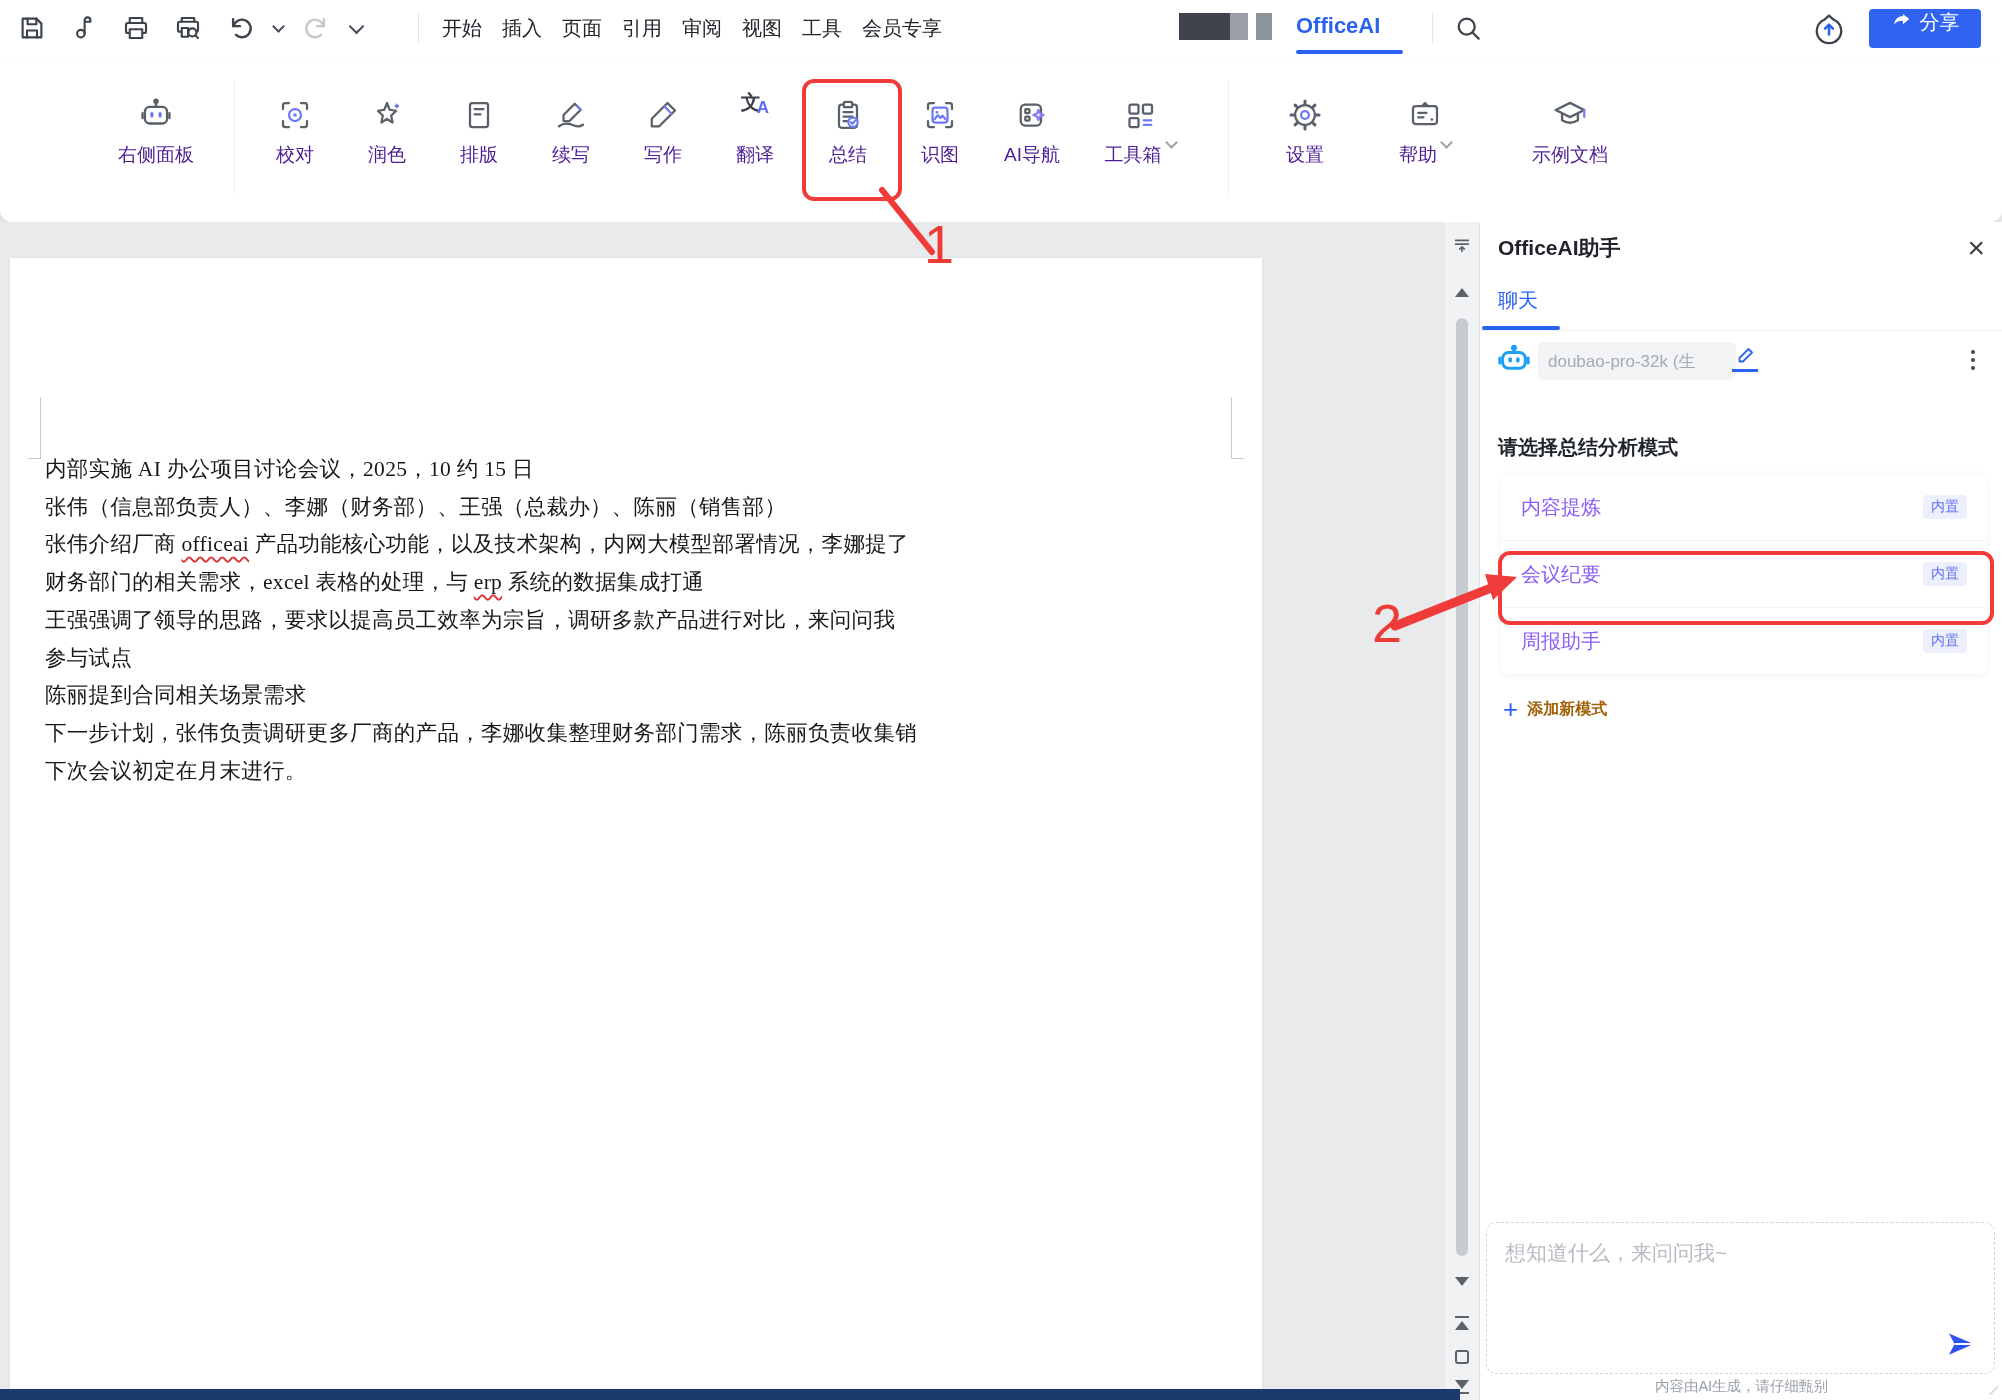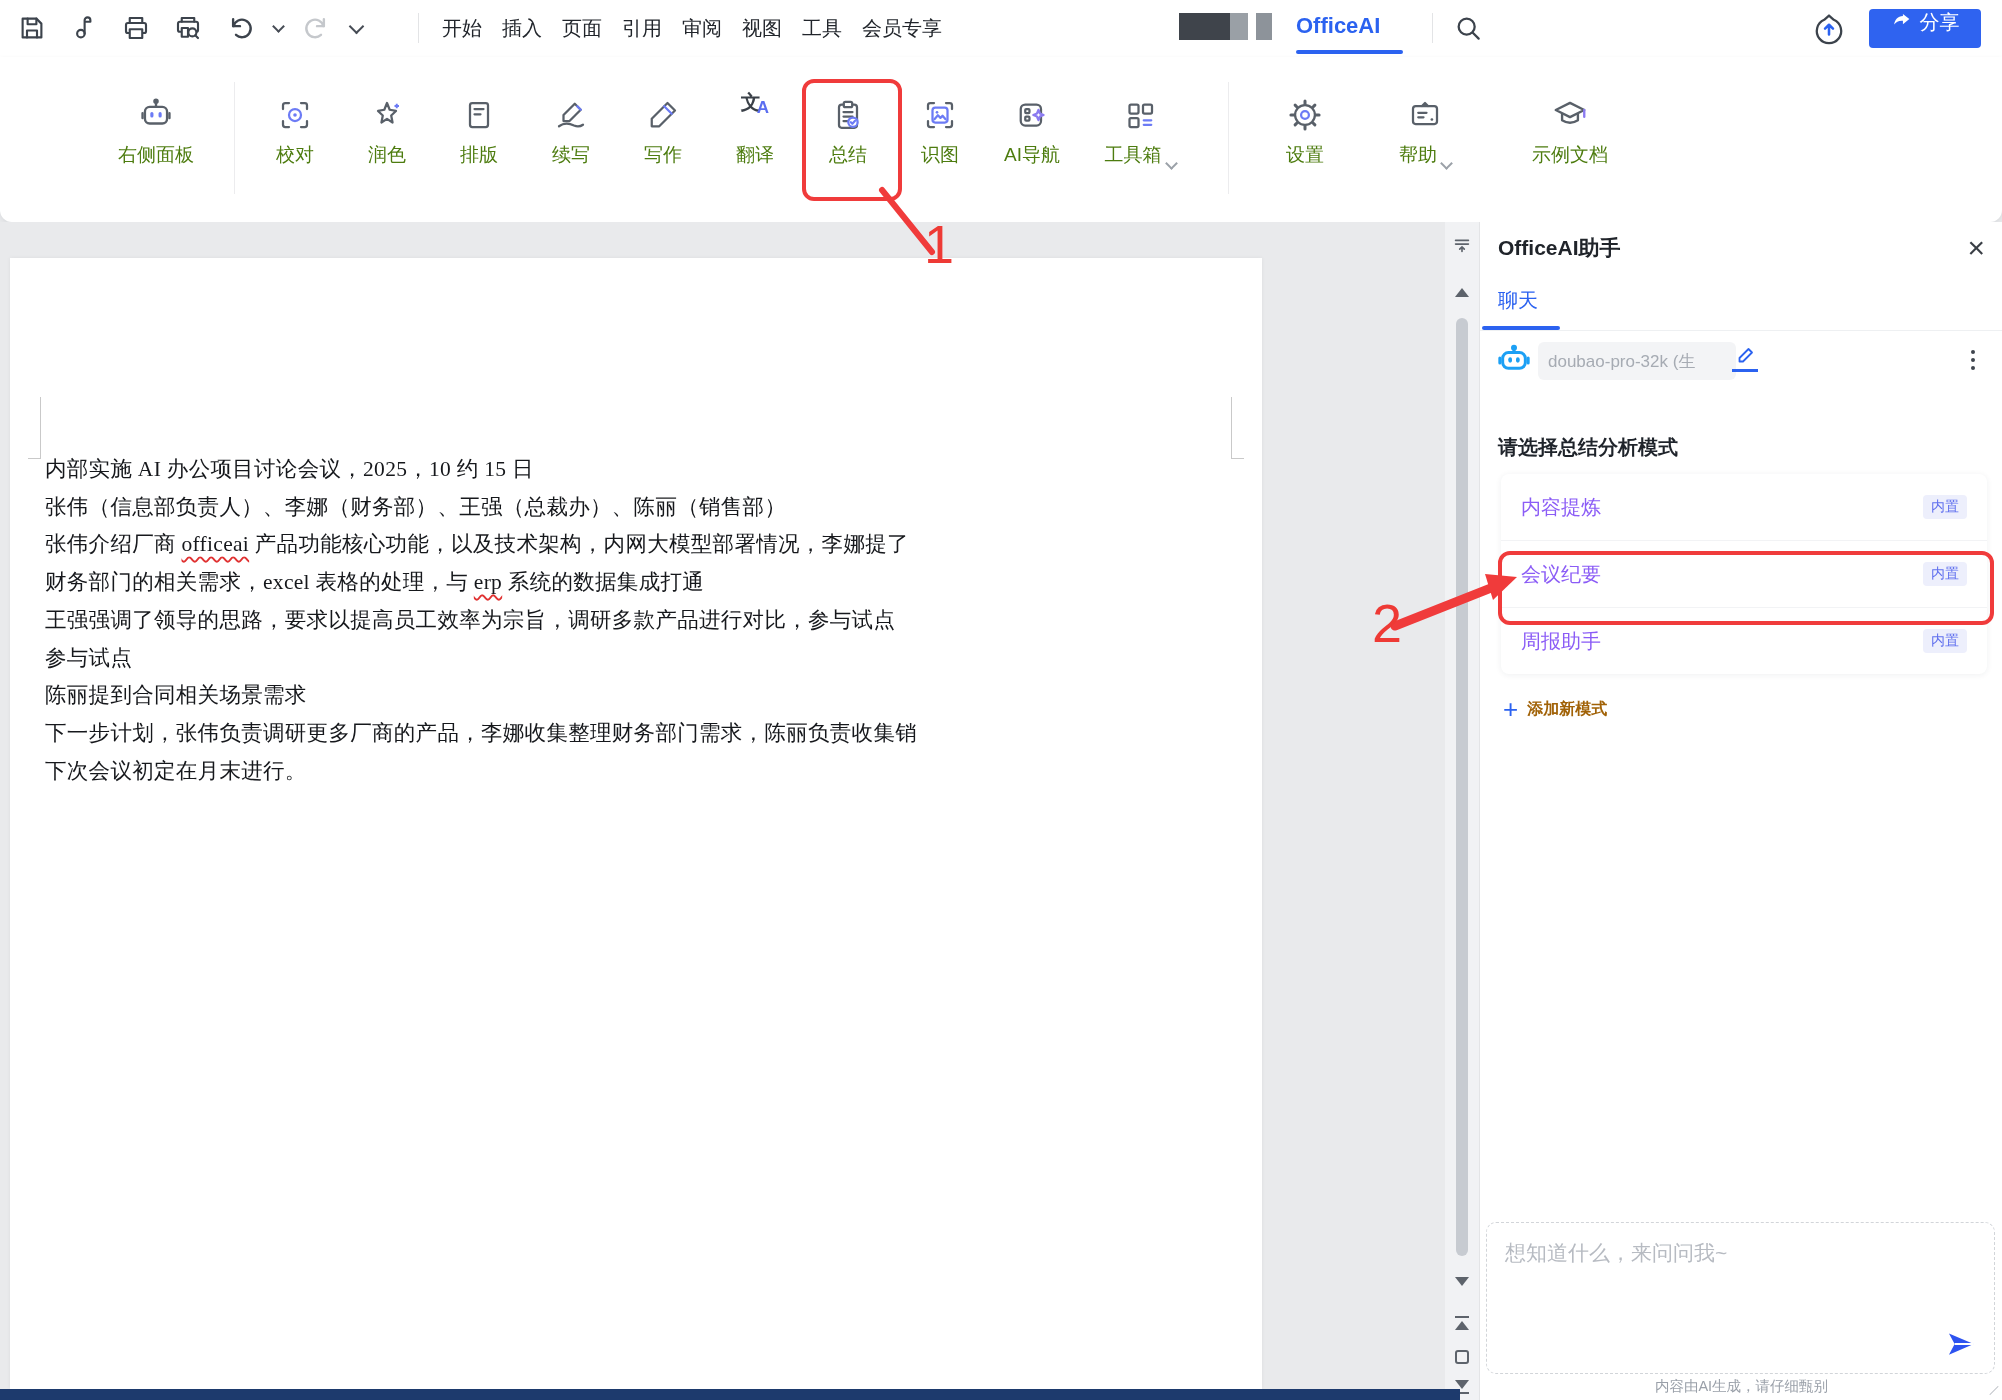--- a/index.html
+++ b/index.html
@@ -22,21 +22,21 @@
   #search-btn{position:absolute;left:1452px;top:12px;}
   #upload-btn{position:absolute;left:1812px;top:11px;}
   #share-btn{position:absolute;left:1869px;top:9px;width:112px;height:39px;background:#2f63f0;border-radius:4px;
              display:flex;align-items:flex-start;justify-content:center;gap:7px;cursor:pointer;}
   #share-btn span{color:#fff;font-size:20px;}
   
   #ribbon{position:absolute;left:0;top:57px;width:2002px;height:165px;background:#fff;
           border-radius:0 0 12px 12px;box-shadow:0 2px 5px rgba(40,50,70,.08);}
   .rbtn{position:absolute;top:14px;height:140px;display:flex;flex-direction:column;align-items:center;cursor:pointer;}
   .rbtn .icbox{height:62px;display:flex;align-items:flex-end;justify-content:center;}
-  .rbtn .rlabel{margin-top:9px;font-size:19px;color:#4d7c0f;display:flex;align-items:flex-end;gap:5px;white-space:nowrap;}
+  .rbtn .rlabel{margin-top:9px;font-size:19px;color:#4c1d95;display:flex;align-items:flex-start;gap:5px;white-space:nowrap;}
   .rsep{position:absolute;top:25px;width:1px;height:112px;background:#ececee;}
   .t-cn{font-size:20px;font-weight:bold;color:#3a4048;}
   .t-a{font-size:17px;font-weight:bold;color:#5b6ef0;margin-left:-4px;margin-top:12px;display:inline-block;}
   
   #workspace{position:absolute;left:0;top:222px;width:1638px;height:1178px;background:#e9eaec;}
   #page{position:absolute;left:10px;top:36px;width:1252px;height:1131px;background:#fff;box-shadow:0 0 4px rgba(0,0,0,.06);}
   .mmark{position:absolute;background:#c9c9c9;}
   #doc-text{position:absolute;left:35px;top:193px;width:1192px;font-family:"Liberation Serif",serif;
             font-size:21.5px;line-height:37.7px;color:#16181c;letter-spacing:.3px;}
   .err{text-decoration:underline wavy #e03131 2px;text-underline-offset:5px;}
@@ -386,21 +386,21 @@
       <div class="mmark" style="left:30px;top:139px;width:1px;height:62px"></div>
       <div class="mmark" style="left:18px;top:200px;width:13px;height:1px"></div>
       <div class="mmark" style="left:1221px;top:139px;width:1px;height:62px"></div>
       <div class="mmark" style="left:1221px;top:200px;width:13px;height:1px"></div>
 
       <div id="doc-text">
         <div>内部实施 AI 办公项目讨论会议，2025，10 约 15 日</div>
         <div>张伟（信息部负责人）、李娜（财务部）、王强（总裁办）、陈丽（销售部）</div>
         <div><span>张伟介绍厂商 </span><span class="err">officeai</span><span> 产品功能核心功能，以及技术架构，内网大模型部署情况，李娜提了</span></div>
         <div><span>财务部门的相关需求，excel 表格的处理，与 </span><span class="err">erp</span><span> 系统的数据集成打通</span></div>
-        <div>王强强调了领导的思路，要求以提高员工效率为宗旨，调研多款产品进行对比，参与试点</div>
+        <div>王强强调了领导的思路，要求以提高员工效率为宗旨，调研多款产品进行对比，来问问我</div>
         <div>参与试点</div>
         <div>陈丽提到合同相关场景需求</div>
         <div>下一步计划，张伟负责调研更多厂商的产品，李娜收集整理财务部门需求，陈丽负责收集销</div>
         <div>下次会议初定在月末进行。</div>
       </div>
     </div>
   </div>
 
   <div id="scrollstrip">
     <div class="stripbtn" style="top:12px">

